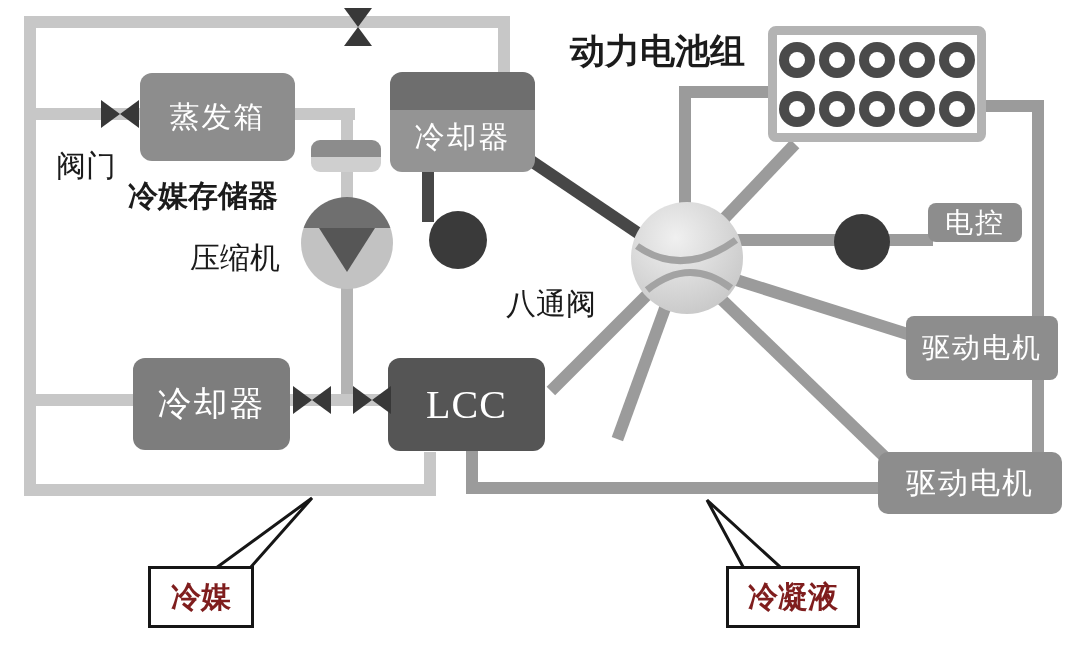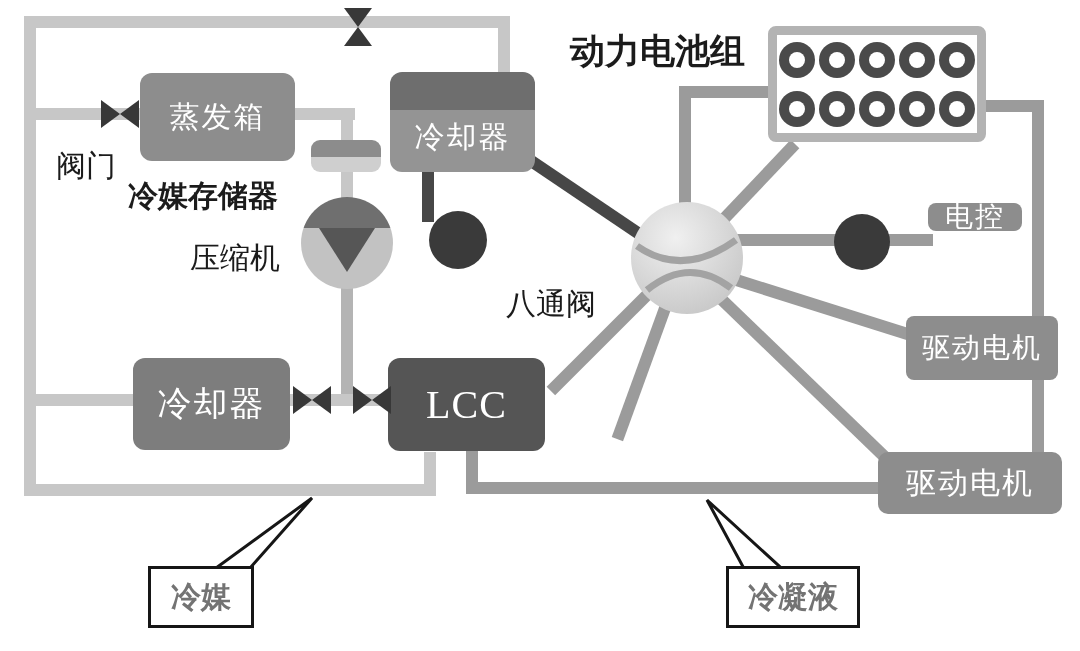--- a/index.html
+++ b/index.html
@@ -26,21 +26,21 @@
   .compressor .tri{margin-top:31px;width:0;height:0;border-left:28px solid transparent;
         border-right:28px solid transparent;border-top:44px solid #565656;}
   .accumulator{position:absolute;left:311px;top:140px;width:70px;height:32px;border-radius:9px;
         background:linear-gradient(180deg,#8c8c8c 0 52%,#cfcfcf 52%);}
   .battery{position:absolute;left:768px;top:26px;width:218px;height:116px;border:9px solid #b3b3b3;
         border-radius:8px;background:#fff;box-sizing:border-box;display:flex;flex-direction:column;}
   .cell-row{display:flex;justify-content:space-around;flex:1;align-items:center;}
   .cell{width:36px;height:36px;border-radius:50%;background:#4a4a4a;display:flex;align-items:center;justify-content:center;}
   .cell .cell-hole{width:16px;height:16px;border-radius:50%;background:#fff;}
   .callout{position:absolute;background:#fff;border:3px solid #161616;display:flex;align-items:center;
-        justify-content:center;font-size:30px;font-weight:700;color:#737373;}
+        justify-content:center;font-size:30px;font-weight:700;color:#7f1d1d;}
   .overlay{position:absolute;left:0;top:0;pointer-events:none;}
   .cooler-top{background:linear-gradient(180deg,#6e6e6e 0%,#6e6e6e 38%,#949494 38%);}
   .lcc{background:#555;font-family:"Liberation Serif",serif;font-size:40px;letter-spacing:1px;}
 </style>
 </head>
 <body>
 
 <div class="canvas">
 
   <div class="pipe h light" style="left:24px;top:16px;width:486px;"></div>
@@ -89,21 +89,21 @@
   </div>
 
   <div class="box" style="left:133px;top:358px;width:157px;height:92px;background:#7d7d7d;font-size:34px;">
     <span>冷却器</span>
   </div>
 
   <div class="box lcc" style="left:388px;top:358px;width:157px;height:93px;">
     <span>LCC</span>
   </div>
 
-  <div class="box" style="left:928px;top:203px;width:94px;height:28px;font-size:28px;border-radius:8px;">
+  <div class="box" style="left:928px;top:203px;width:94px;height:39px;font-size:28px;border-radius:8px;">
     <span>电控</span>
   </div>
 
   <div class="box" style="left:906px;top:316px;width:152px;height:64px;font-size:28px;border-radius:8px;">
     <span>驱动电机</span>
   </div>
 
 
   <div class="box" style="left:878px;top:452px;width:184px;height:62px;border-radius:10px;">
     <span>驱动电机</span>

